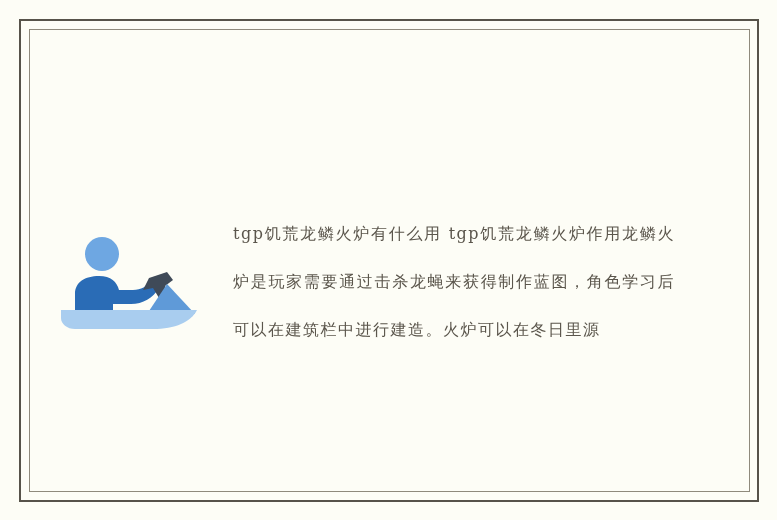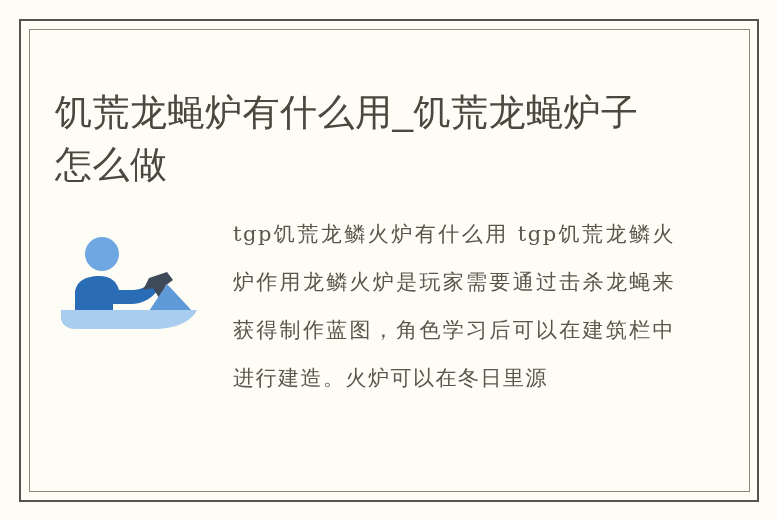--- a/index.html
+++ b/index.html
@@ -74,39 +74,38 @@
     padding-top: 18px;
   }
   .illustration svg {
     display: block;
   }
 
   .body-text {
     flex: 1 1 auto;
     margin-left: 28px;
     width: 412px;
-    font-size: 21px;
+    font-size: 16px;
     line-height: 48px;
     color: #5b564c;
     text-align: justify;
     text-align-last: left;
     letter-spacing: 1.5px;
     font-family: "DejaVu Serif", "Liberation Serif", serif;
     white-space: pre-wrap;
   }
 </style>
 </head>
 <body>
 
 <div id="page">
 
   <div class="frame-outer"></div>
   <div class="frame-inner"></div>
 
-  <h1 class="title">饥荒龙蝇炉有什么用_饥荒龙蝇炉子怎么做</h1>
 
   <div class="content">
 
     <div class="illustration">
       <svg width="145" height="105" viewBox="0 0 145 105">
 
         <circle cx="47" cy="26" r="17" fill="#6ea7e2"></circle>
 
         <path d="M20 96 L20 66 C20 54 30 48 44 48
                  C56 48 62 54 64 62

